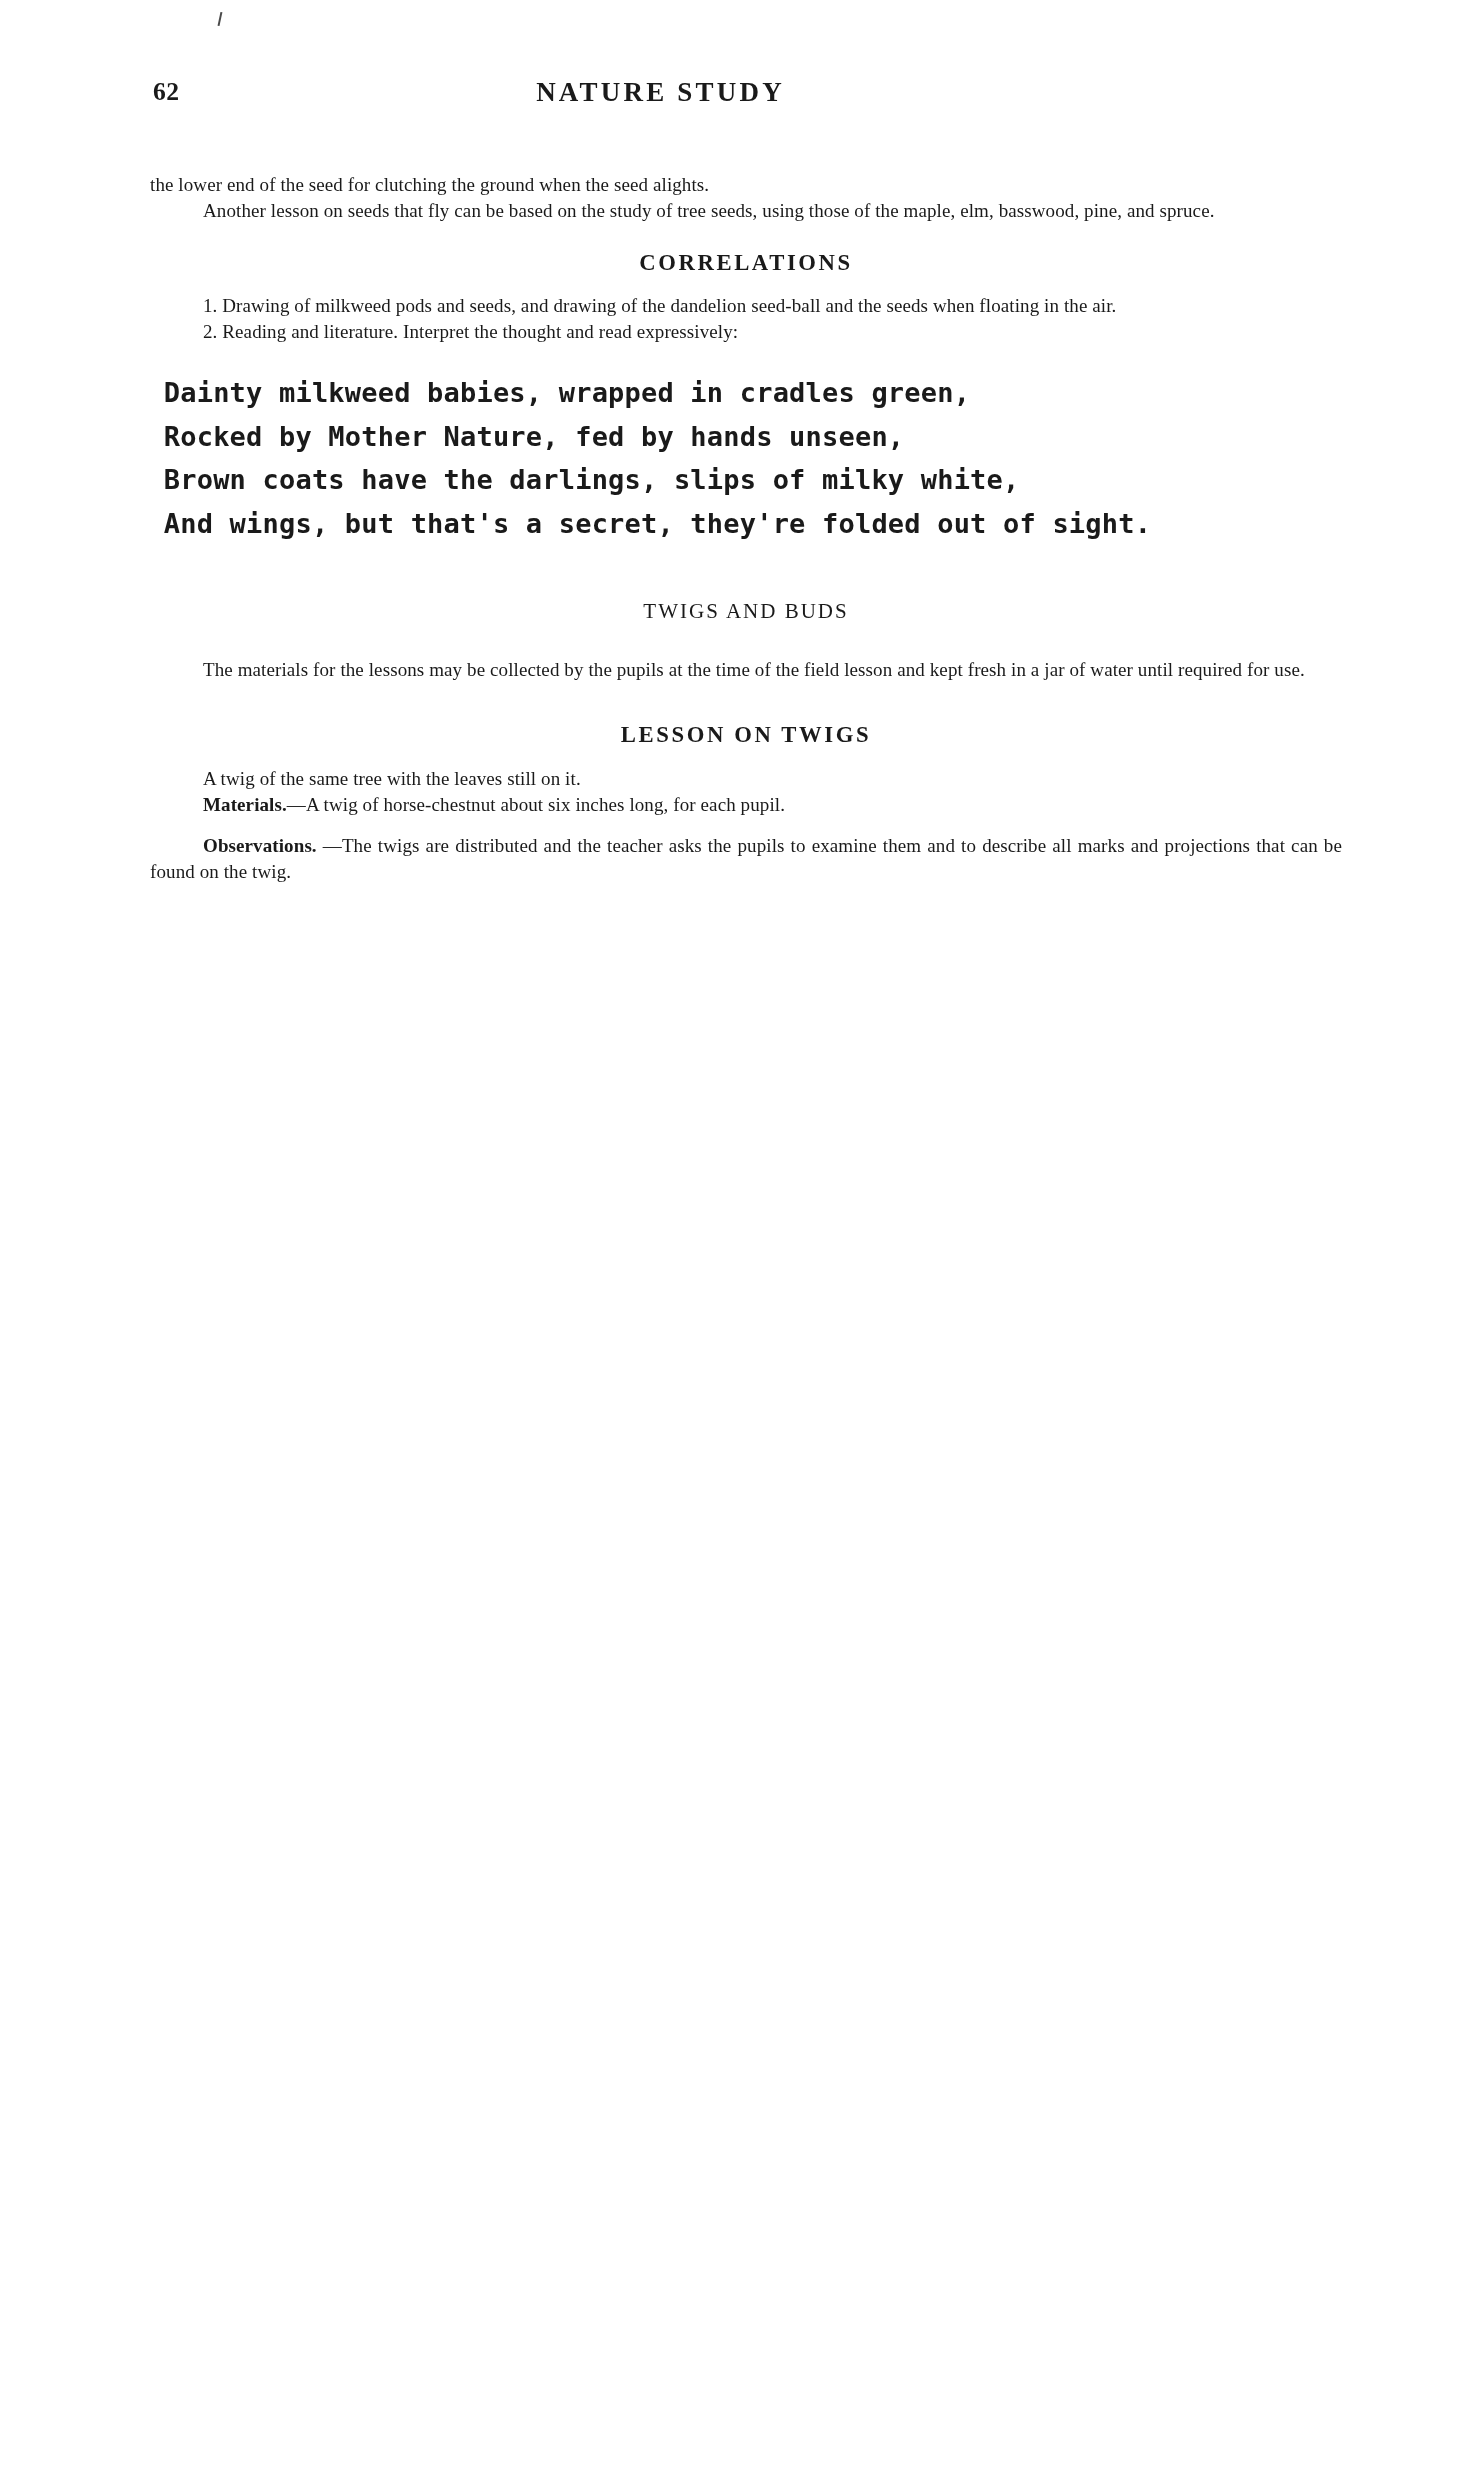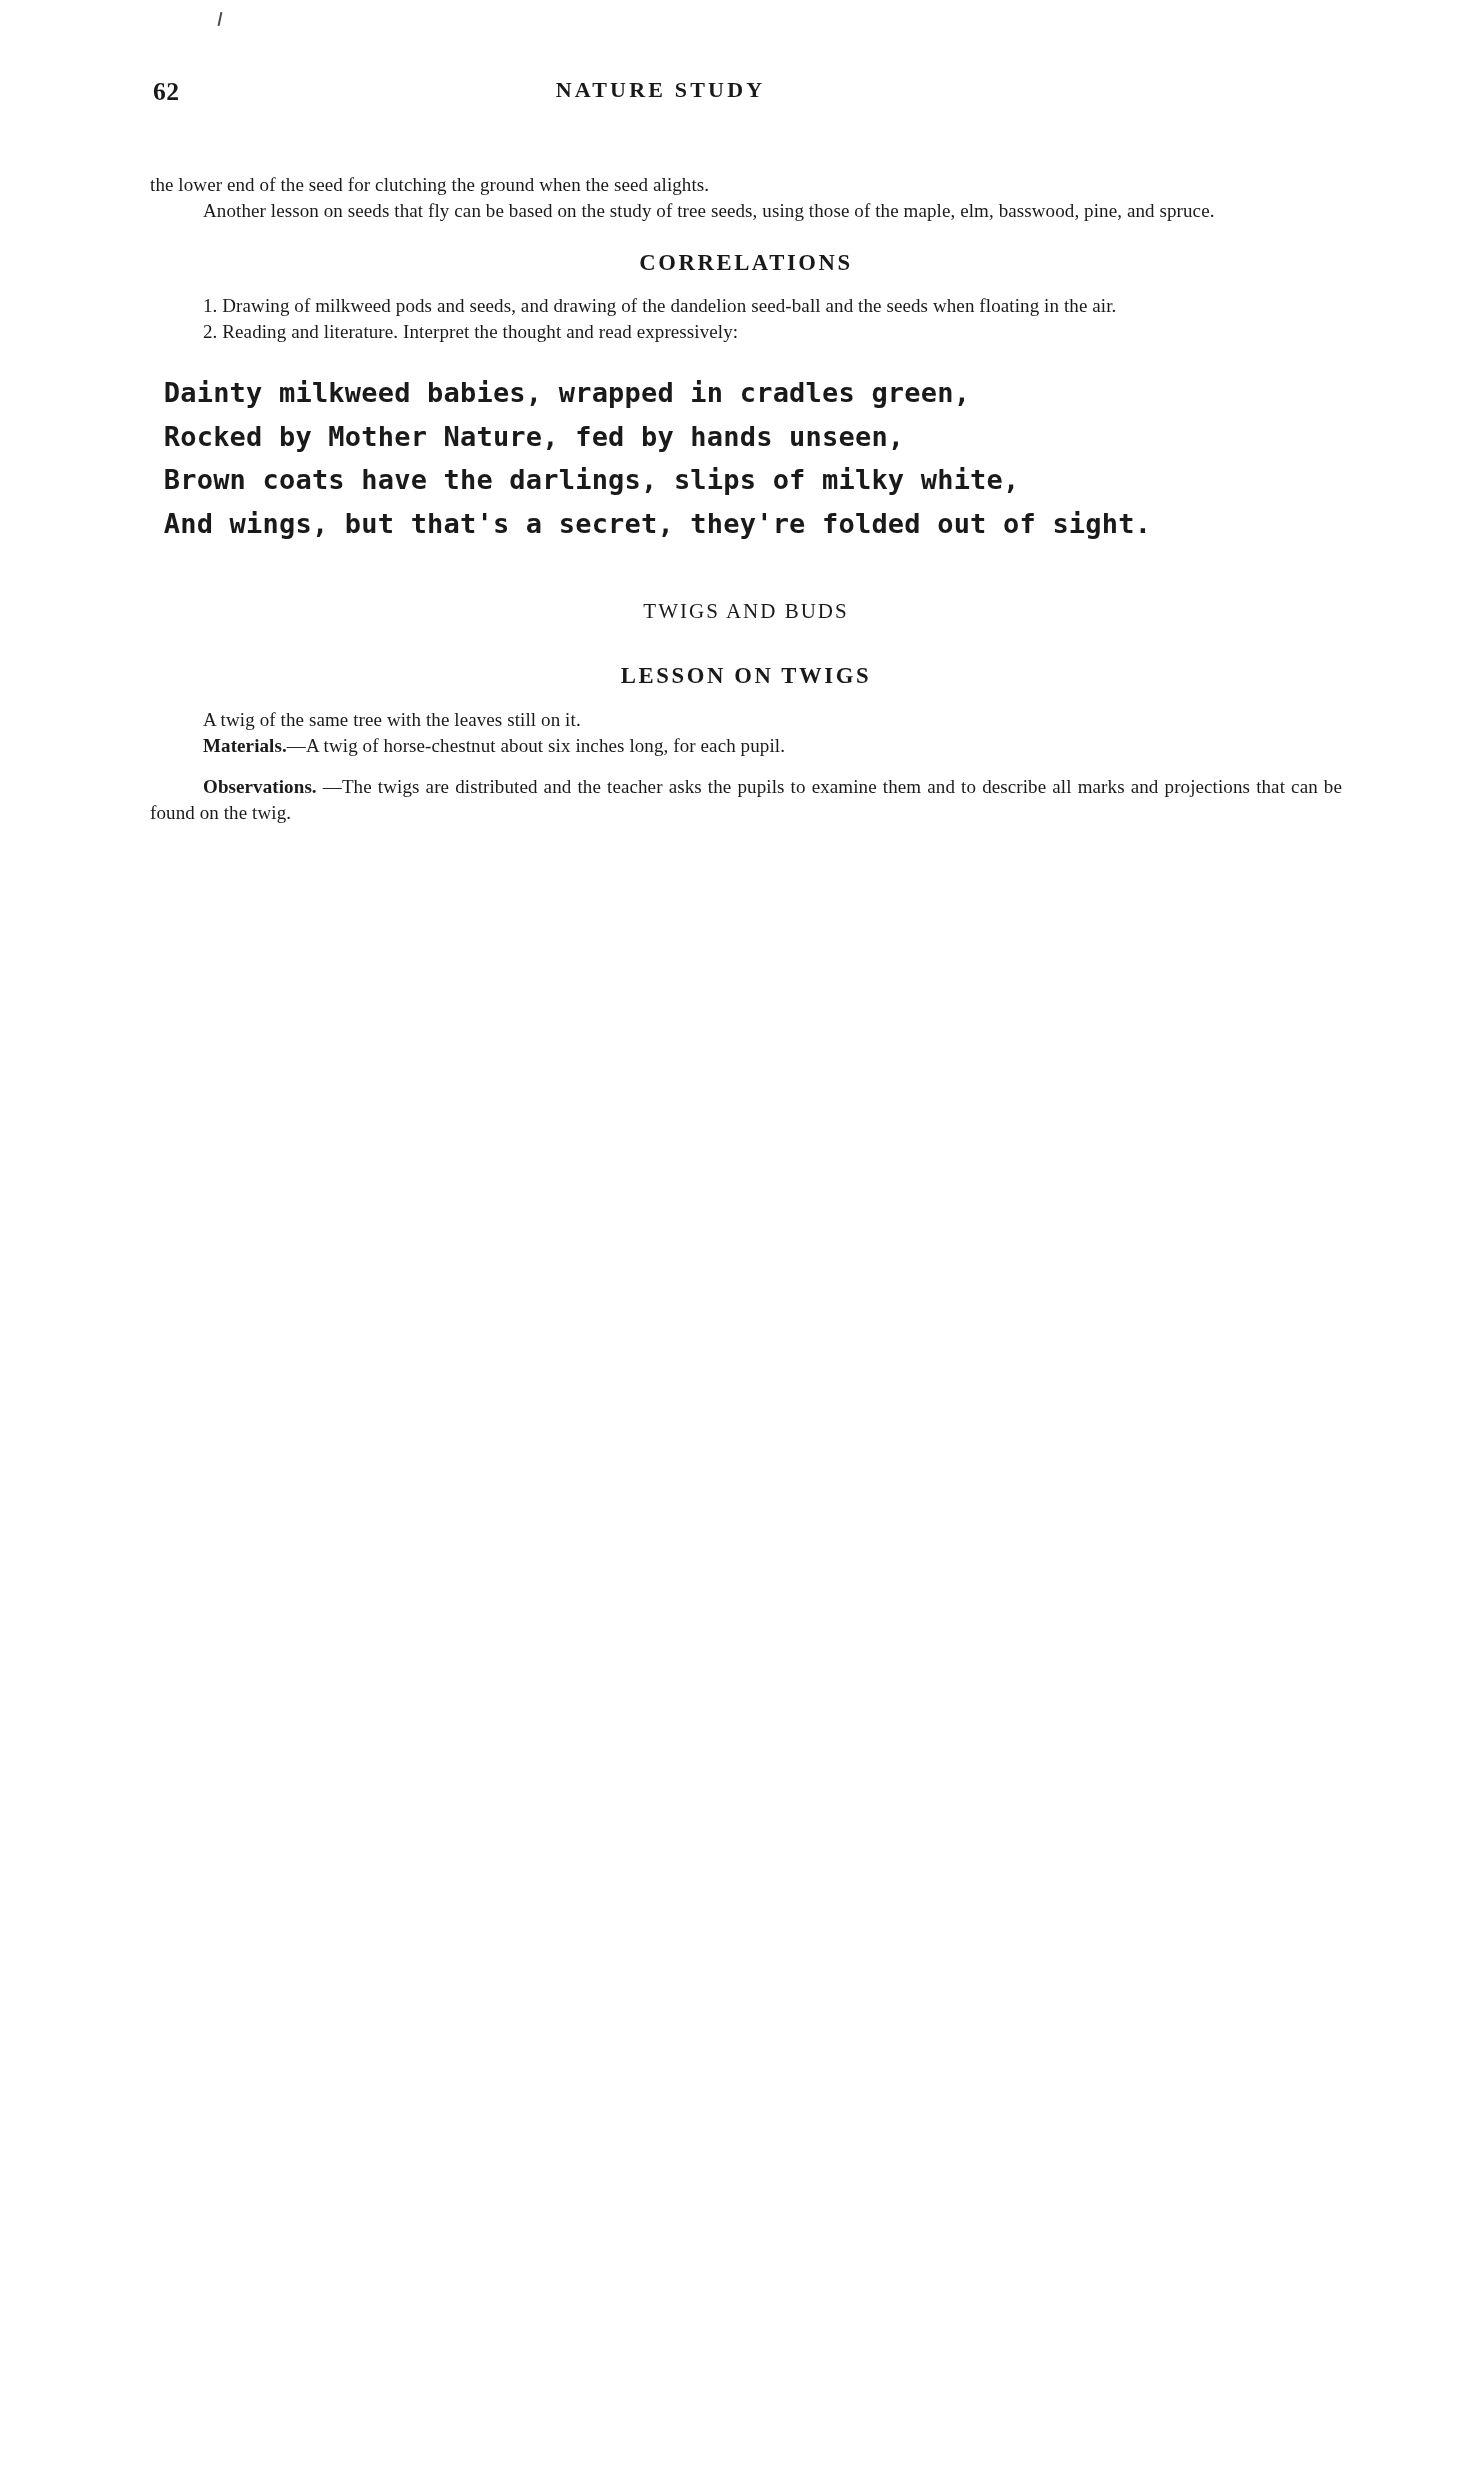--- a/index.html
+++ b/index.html
@@ -40,21 +40,21 @@
     font-size: 25.6px;
     font-weight: bold;
     letter-spacing: 0.5px;
   }
   .running-head {
     position: absolute;
     left: 0;
     top: 0;
     width: 1015px;
     text-align: center;
-    font-size: 22px;
+    font-size: 27px;
     font-weight: bold;
     letter-spacing: 3.2px;
   }
   .body-col {
     position: absolute;
     left: 150px;
     top: 172px;
     width: 1192px;
   }
   p.para {
@@ -136,20 +136,21 @@
     <div class="verse">
       <div>Dainty milkweed babies, wrapped in cradles green,</div>
       <div>Rocked by Mother Nature, fed by hands unseen,</div>
       <div>Brown coats have the darlings, slips of milky white,</div>
       <div>And wings, but that's a secret, they're folded out of sight.</div>
     </div>
 
     <div class="section-title">TWIGS AND BUDS</div>
 
 
+    <p class="para">The materials for the lessons may be collected by the pupils at the time of the field lesson and kept fresh in a jar of water until required for use.</p>
 
     <div class="subhead spaced-top">LESSON ON TWIGS</div>
 
     <p class="para">A twig of the same tree with the leaves still on it.</p>
 
     <p class="para"><span class="run-in">Materials.</span><span>—A twig of horse-chestnut about six inches long, for each pupil.</span></p>
 
     <div class="gap-sm"></div>
 
     <p class="para"><span class="run-in">Observations.</span><span> —The twigs are distributed and the teacher asks the pupils to examine them and to describe all marks and projections that can be found on the twig.</span></p>

